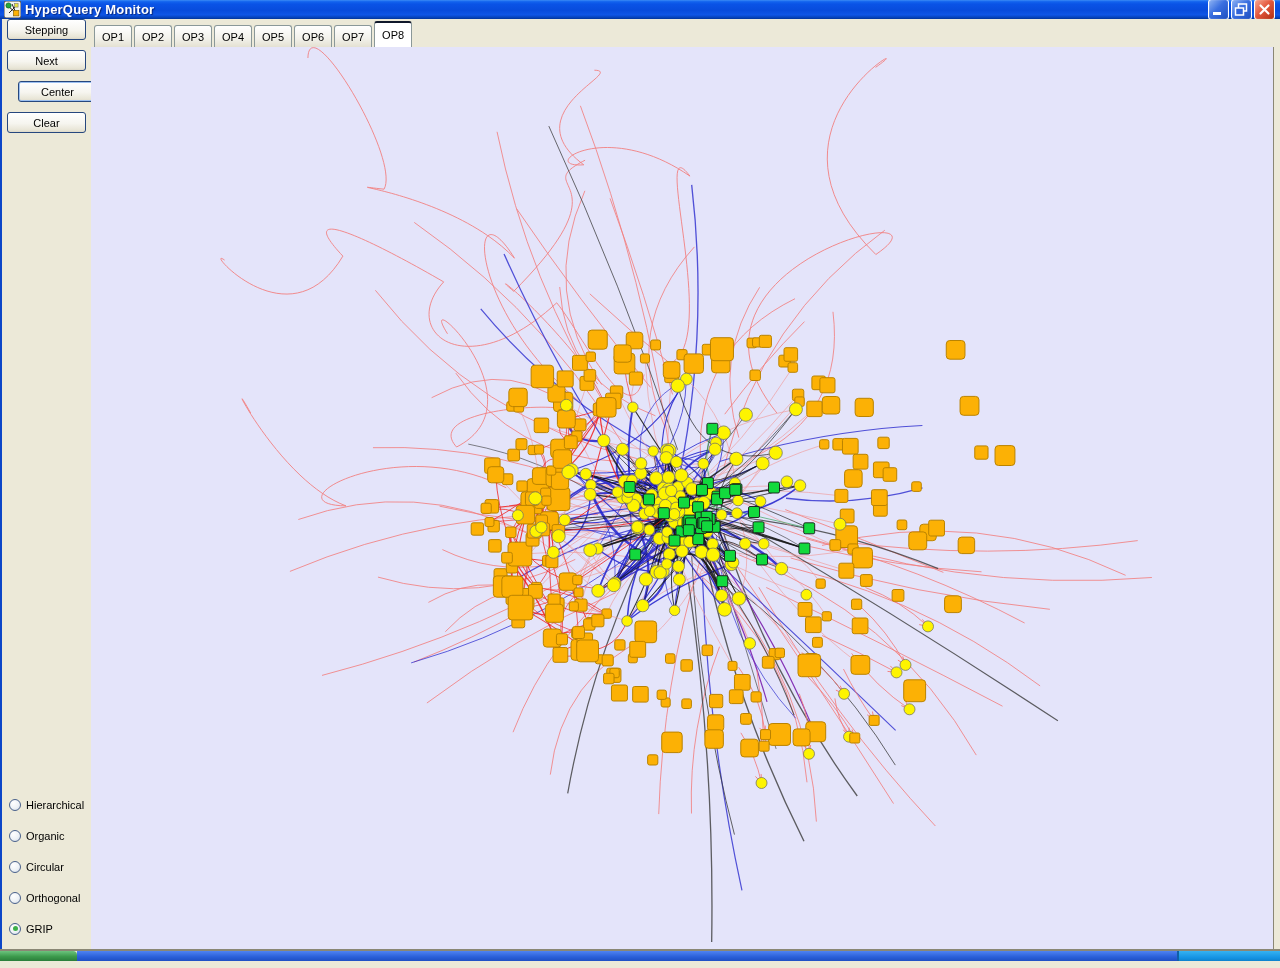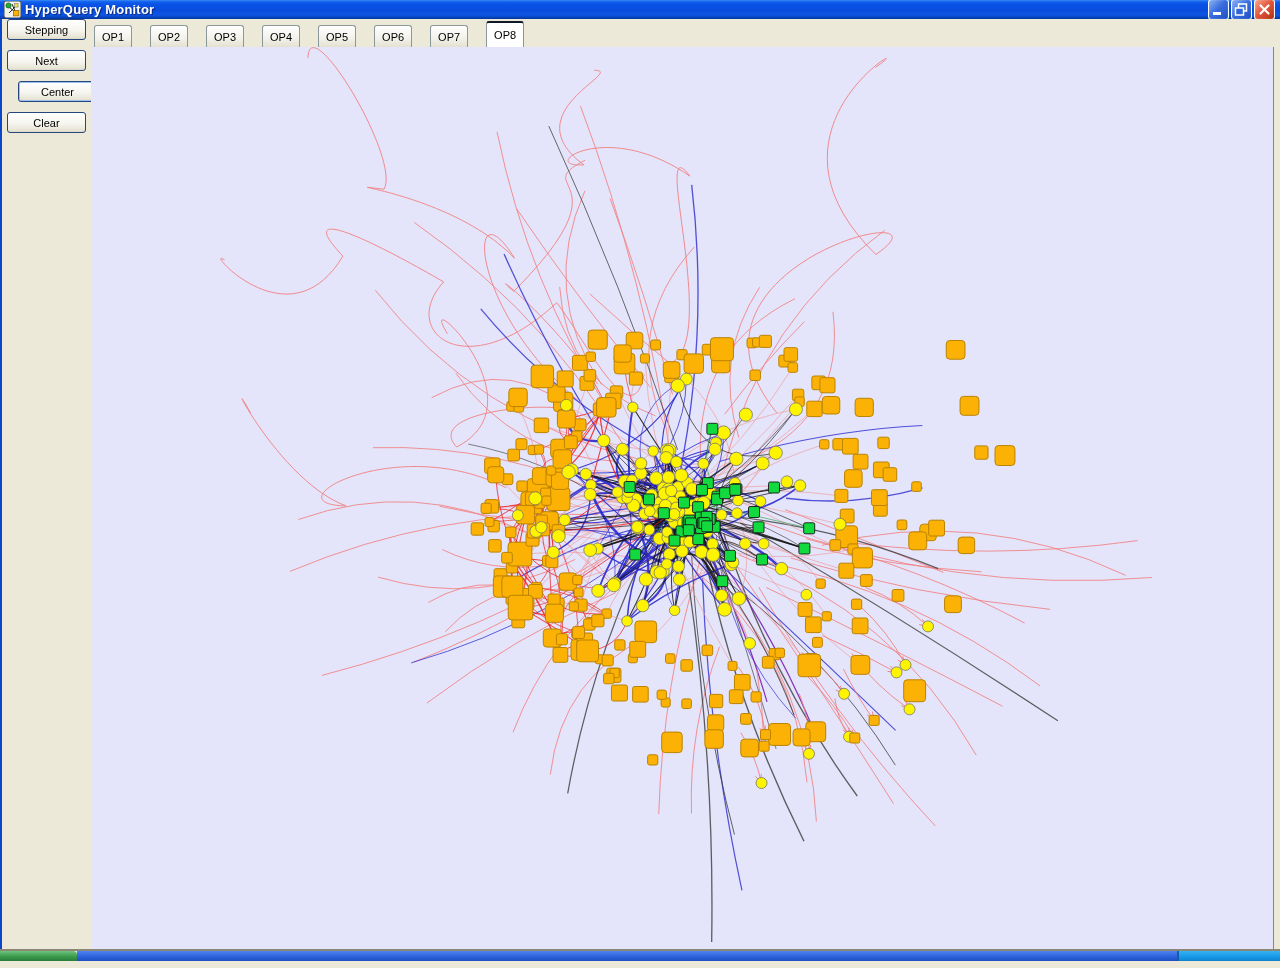--- a/index.html
+++ b/index.html
@@ -49,21 +49,21 @@
   }
   .radio-dot.checked::after {
     content:""; position:absolute; left:2.5px; top:2.5px; width:5px; height:5px;
     border-radius:50%; background:#3daf49;
   }
   .radio-label { font-size:11px; color:#000; white-space:nowrap; }
   
   .content { flex:1; min-width:0; display:flex; flex-direction:column; background:#ece9d8; padding-right:6px; }
   .tabstrip { height:28px; flex:none; display:flex; align-items:flex-end; padding-left:3px; }
   .tab {
-    height:22px; padding:4px 7px; margin-right:18px; display:flex; align-items:center;
+    height:22px; padding:4px 7px; margin-right:2px; display:flex; align-items:center;
     font-size:11px; color:#000; cursor:pointer;
     border:1px solid #8a9899; border-bottom:none; border-radius:3px 3px 0 0;
     background:linear-gradient(180deg,#ffffff 0%,#f2f1ea 60%,#e4e1d2 100%);
     position:relative;
   }
   .tab.active {
     height:26px; background:#ffffff; z-index:2;
     border-top:2px solid #0f172a; font-size:11px;
   }
   .canvas {
@@ -109,20 +109,42 @@
   </div>
 </div>
 
 <div class="main">
   <div class="sidebar">
     <div class="btn-col">
       <button class="xp-btn">Stepping</button>
       <button class="xp-btn">Next</button>
       <button class="xp-btn focused">Center</button>
       <button class="xp-btn">Clear</button>
+    </div>
+    <div class="radio-col">
+      <div class="radio-row">
+        <span class="radio-dot"></span>
+        <span class="radio-label">Hierarchical</span>
+      </div>
+      <div class="radio-row">
+        <span class="radio-dot"></span>
+        <span class="radio-label">Organic</span>
+      </div>
+      <div class="radio-row">
+        <span class="radio-dot"></span>
+        <span class="radio-label">Circular</span>
+      </div>
+      <div class="radio-row">
+        <span class="radio-dot"></span>
+        <span class="radio-label">Orthogonal</span>
+      </div>
+      <div class="radio-row">
+        <span class="radio-dot checked"></span>
+        <span class="radio-label">GRIP</span>
+      </div>
     </div>
   </div>
 
   <div class="content">
     <div class="tabstrip">
       <div class="tab">OP1</div>
       <div class="tab">OP2</div>
       <div class="tab">OP3</div>
       <div class="tab">OP4</div>
       <div class="tab">OP5</div>

